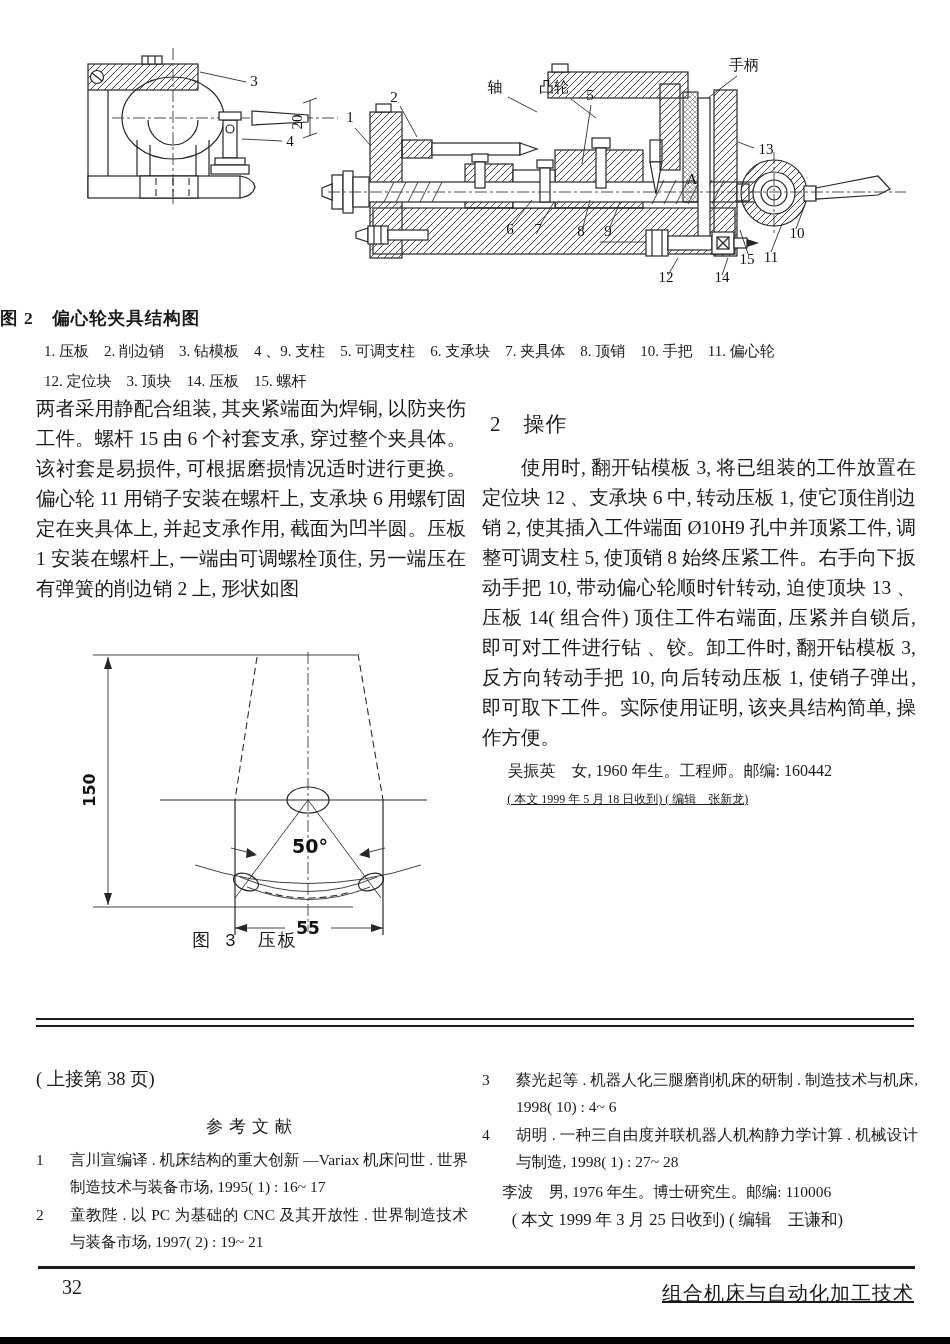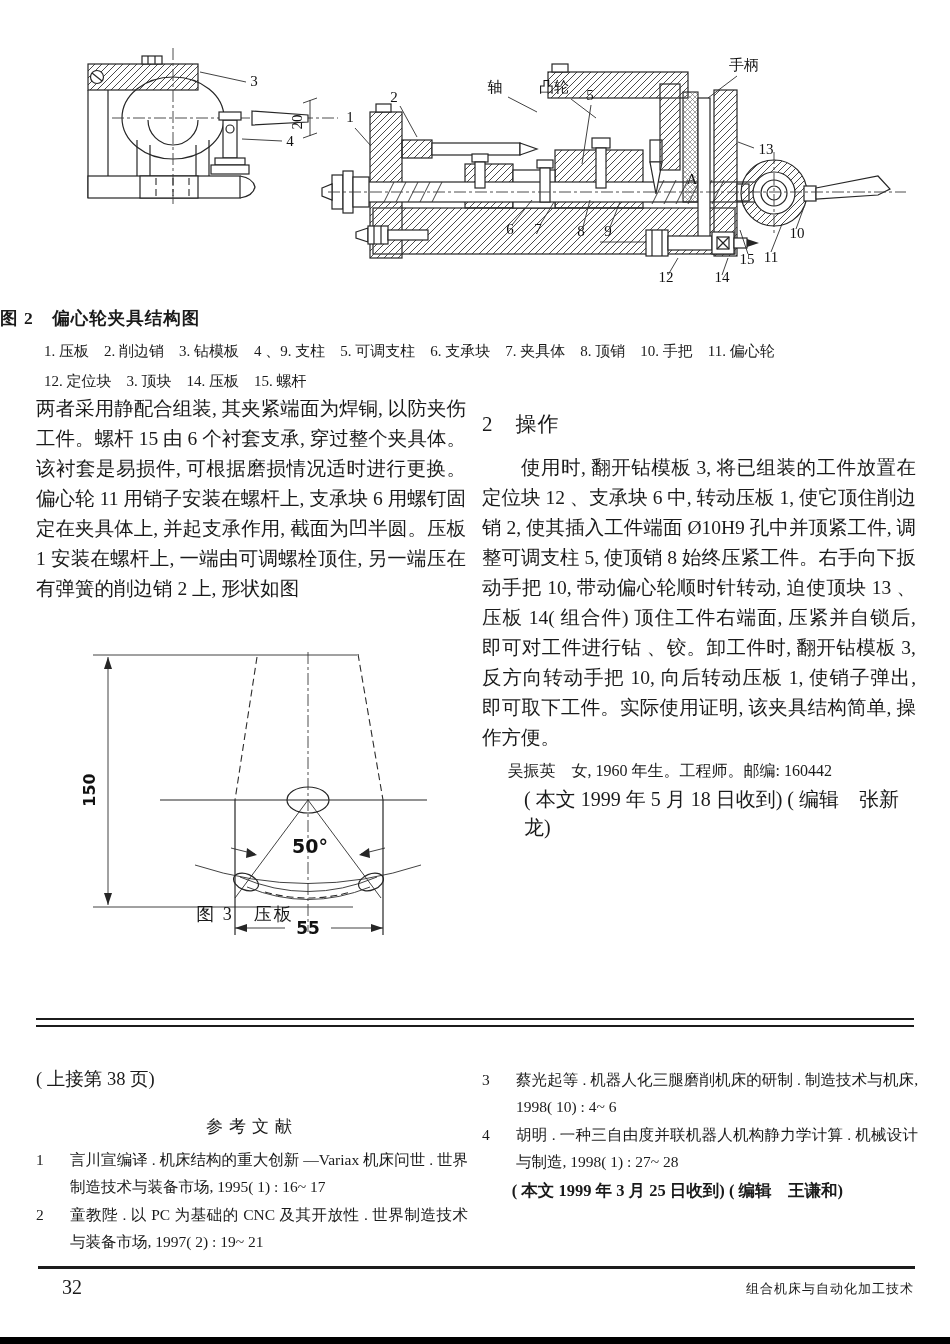--- a/index.html
+++ b/index.html
@@ -20,46 +20,46 @@
   svg .fill{fill:#262626;stroke:none;}
   svg text.anno{font-family:"Liberation Serif","DejaVu Serif",serif;font-size:15px;fill:#111;text-anchor:middle;}
   svg text.dim{font-family:"DejaVu Sans","Liberation Sans",sans-serif;font-weight:bold;fill:#111;text-anchor:middle;}
   svg text.dim-150{font-size:16px;}
   svg text.dim-50{font-size:19px;}
   svg text.dim-55{font-size:17px;}
   
   .fig2-caption{position:absolute;left:0;top:306px;width:100%;text-align:left;
     font-size:17.5px;font-weight:bold;letter-spacing:1px;}
   .parts{position:absolute;left:44px;top:336px;width:866px;font-size:15px;line-height:30px;}
-  .fig3-caption{position:absolute;left:35px;top:902px;width:420px;text-align:center;font-size:18px;letter-spacing:2px;}
+  .fig3-caption{position:absolute;left:35px;top:928px;width:420px;text-align:center;font-size:18px;letter-spacing:2px;font-family:Liberation Mono, monospace;}
   
   .col-left{position:absolute;left:36px;top:394px;width:430px;}
   .col-right{position:absolute;left:482px;top:394px;width:434px;}
   .para{font-size:19.5px;line-height:30px;text-align:justify;margin:0;}
-  .section-head{font-size:21px;font-weight:400;margin:16px 0 15px 0;letter-spacing:1px;}
+  .section-head{font-size:21px;font-weight:400;margin:16px 0 15px 8px;letter-spacing:1px;}
   .section-head .num{margin-right:22px;}
   .op-para{text-indent:2em;}
   .author-line{font-size:16px;line-height:28px;padding-left:1.6em;margin-top:4px;}
-  .received-line{font-size:20px;line-height:28px;padding-left:2.1em;}
+  .received-line{font-size:12px;line-height:28px;padding-left:2.1em;text-decoration:underline;}
   
   .double-rule{position:absolute;left:36px;top:1018px;width:878px;height:5px;
     border-top:2px solid #1c1c1c;border-bottom:2px solid #1c1c1c;}
   .cont-left{position:absolute;left:36px;top:1066px;width:432px;}
   .cont-right{position:absolute;left:482px;top:1066px;width:436px;}
   .cont-note{font-size:18.5px;margin-bottom:24px;}
   .ref-title{font-size:17px;text-align:center;letter-spacing:6px;margin:2px 0 8px 0;}
   .ref-item{display:flex;font-size:15.5px;line-height:27px;margin-bottom:1px;}
   .ref-num{width:34px;flex:0 0 34px;}
   .ref-text{flex:1;text-align:justify;}
   .bio-line{font-size:15.5px;line-height:27px;padding-left:1.3em;margin-top:3px;}
-  .received-line2{font-size:16.5px;line-height:29px;padding-left:1.8em;font-weight:bold;}
+  .received-line2{font-size:16.5px;line-height:29px;padding-left:1.8em;}
   
   .footer-rule{position:absolute;left:38px;top:1266px;width:877px;height:3px;background:#1c1c1c;}
   .footer-page{position:absolute;left:62px;top:1276px;font-size:20px;}
-  .footer-journal{position:absolute;right:36px;top:1280px;font-size:13px;letter-spacing:1px;}
+  .footer-journal{position:absolute;right:36px;top:1280px;font-size:20px;letter-spacing:1px;text-decoration:underline;}
   .bottom-bar{position:absolute;left:0;bottom:0;width:100%;height:7px;background:#000;}
 </style>
 </head>
 <body>
 
 <div class="page">
 
   <div class="fig2-wrap">
     <svg width="875" height="258" viewBox="0 0 875 258">
       <defs>
@@ -301,20 +301,21 @@
     <div id="refs-right">
         <div class="ref-item">
           <span class="ref-num">3</span>
           <span class="ref-text">蔡光起等 . 机器人化三腿磨削机床的研制 . 制造技术与机床, 1998( 10) : 4~ 6</span>
         </div>
         <div class="ref-item">
           <span class="ref-num">4</span>
           <span class="ref-text">胡明 . 一种三自由度并联机器人机构静力学计算 . 机械设计与制造, 1998( 1) : 27~ 28</span>
         </div>
       </div>
+    <div class="bio-line">李波　男, 1976 年生。博士研究生。邮编: 110006</div>
     <div class="received-line2">( 本文 1999 年 3 月 25 日收到) ( 编辑　王谦和)</div>
   </div>
 
   <div class="footer-rule"></div>
   <div class="footer-page">32</div>
   <div class="footer-journal">组合机床与自动化加工技术</div>
   <div class="bottom-bar"></div>
 
 </div>
 

